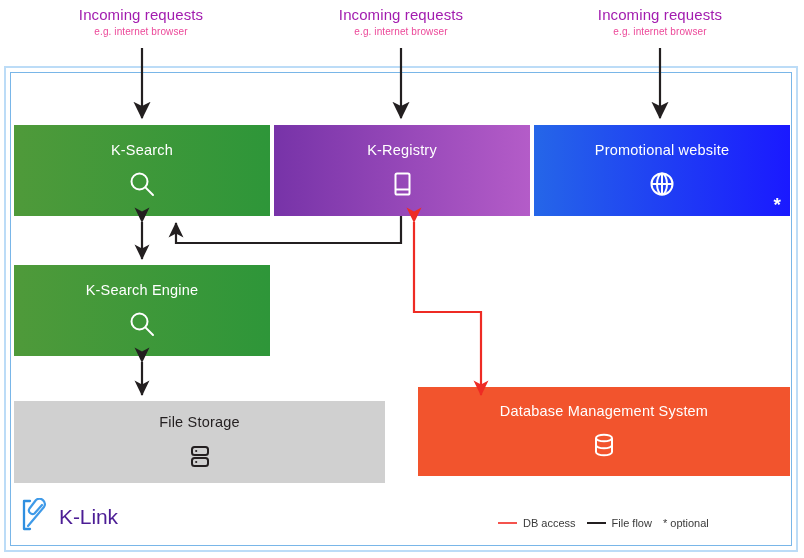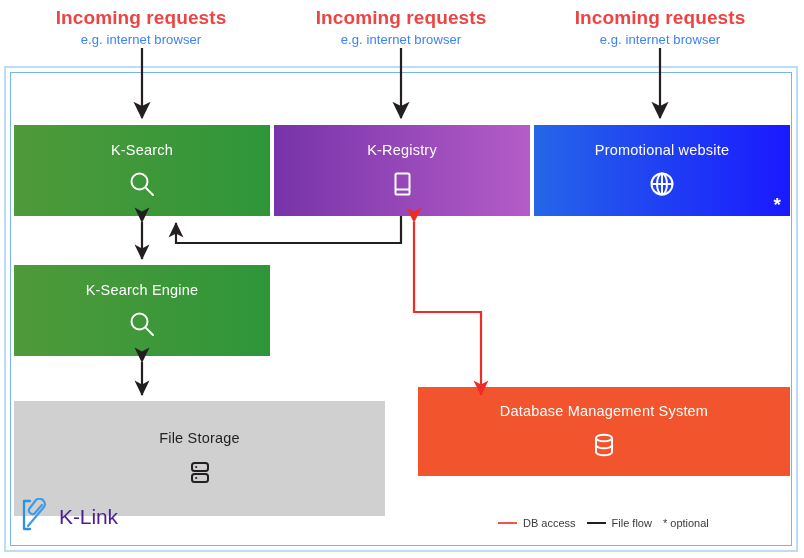--- a/index.html
+++ b/index.html
@@ -20,29 +20,29 @@
 
   
   .anno {
     position: absolute;
     text-align: center;
     width: 230px;
     line-height: 1.35;
   }
   .anno .l1 {
     display: block;
-    font-size: 19px;
-    color: #ef4444;
-    font-weight: 700;
+    font-size: 15px;
+    color: #a21caf;
+    font-weight: 400;
     letter-spacing: .1px;
   }
   .anno .l2 {
     display: block;
-    font-size: 13px;
-    color: #3b82f6;
+    font-size: 10px;
+    color: #ec4899;
     letter-spacing: .1px;
   }
 
   
   .frame-outer {
     position: absolute;
     left: 4px;
     top: 66px;
     width: 794px;
     height: 486px;
@@ -201,21 +201,21 @@
       <svg width="30" height="30" viewBox="0 0 30 30">
         <circle cx="15" cy="15" r="10.5" fill="none" stroke="#fff" stroke-width="2"></circle>
         <line x1="4.5" y1="15" x2="25.5" y2="15" stroke="#fff" stroke-width="2"></line>
         <line x1="15" y1="4.5" x2="15" y2="25.5" stroke="#fff" stroke-width="2"></line>
         <ellipse cx="15" cy="15" rx="5" ry="10.5" fill="none" stroke="#fff" stroke-width="2"></ellipse>
       </svg>
     </span>
     <span class="asterisk">*</span>
   </div>
 
-  <div class="box dark" id="box-file-storage" style="left:14px; top:401px; width:371px; height:115px; background:#d0d0d0;">
+  <div class="box dark" id="box-file-storage" style="left:14px; top:401px; width:371px; height:82px; background:#d0d0d0;">
     <span class="title">File Storage</span>
     <span class="ico">
       <svg width="30" height="30" viewBox="0 0 30 30">
         <rect x="7" y="6" width="16" height="8" rx="2.5" fill="none" stroke="#231f20" stroke-width="2"></rect>
         <rect x="7" y="17" width="16" height="8" rx="2.5" fill="none" stroke="#231f20" stroke-width="2"></rect>
         <circle cx="11.2" cy="10" r="1.1" fill="#231f20"></circle>
         <circle cx="11.2" cy="21" r="1.1" fill="#231f20"></circle>
       </svg>
     </span>
   </div>

